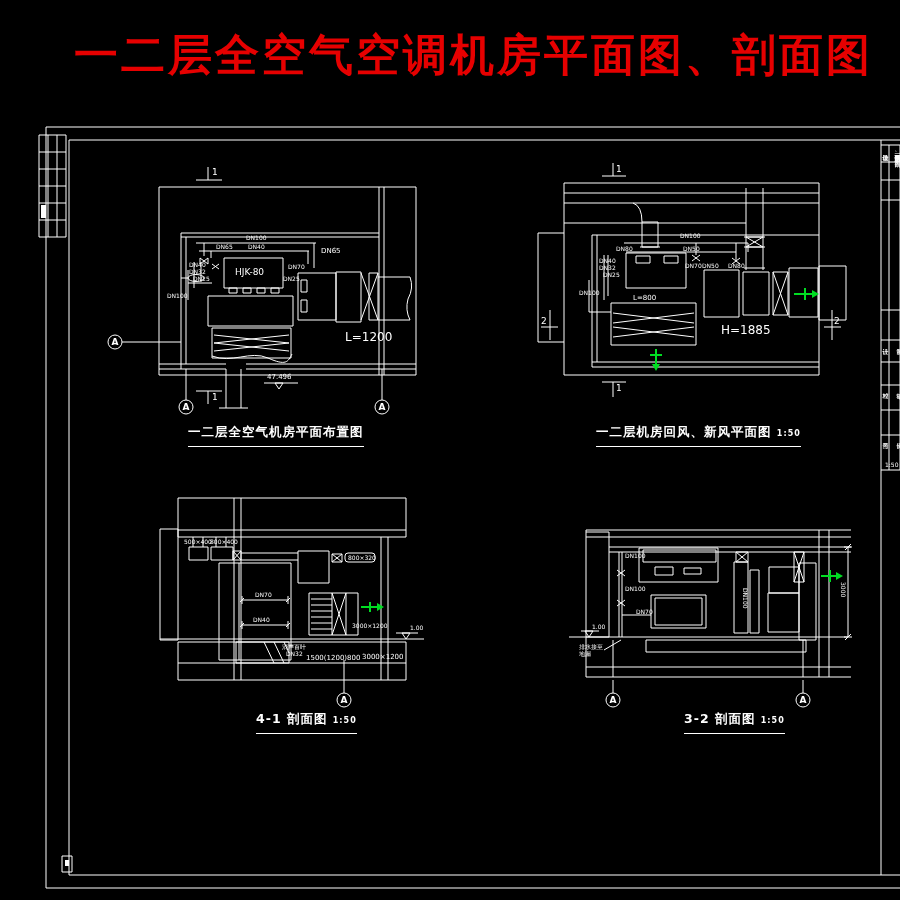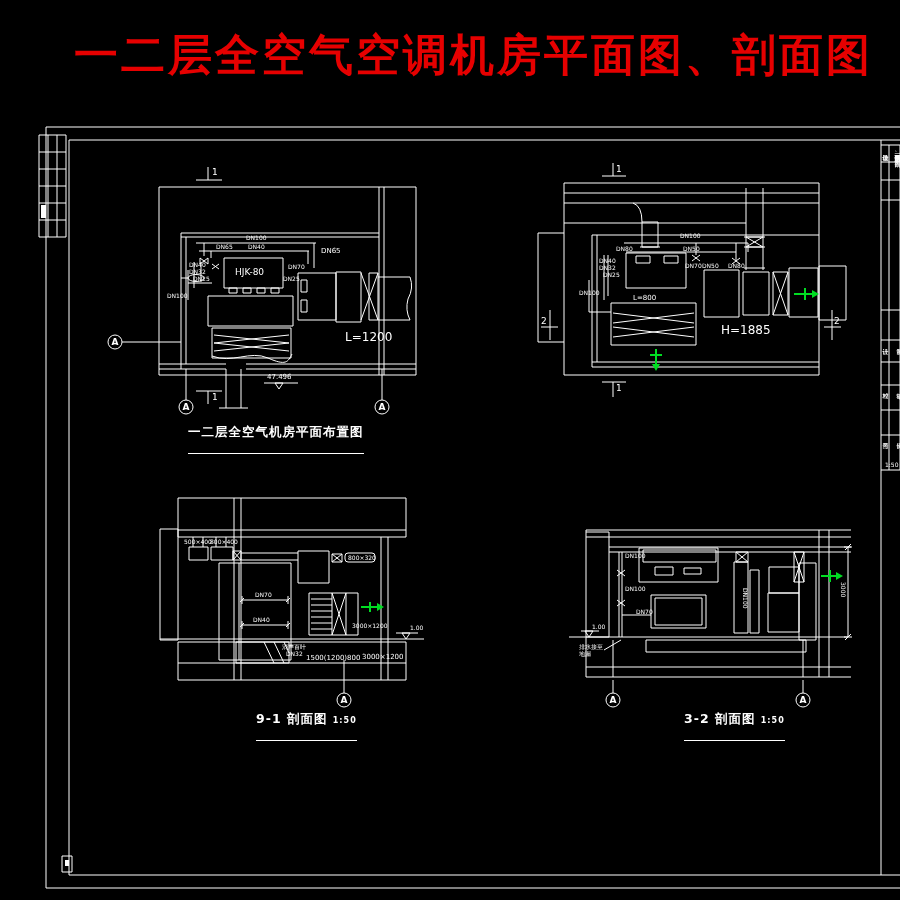--- a/index.html
+++ b/index.html
@@ -8,21 +8,21 @@
   #stage svg{position:absolute;left:0;top:0;}
   .lw{stroke:#fff;stroke-width:1;fill:none;}
   .lwf{fill:#fff;stroke:none;}
   .gl{stroke:#00dd22;stroke-width:2;fill:none;}
   .glf{fill:#00dd22;stroke:none;}
   #title{position:absolute;left:38px;top:26px;color:#e60000;font-size:44px;font-weight:bold;
          letter-spacing:3px;white-space:nowrap;font-family:"DejaVu Serif","Liberation Serif",serif;}
   .lbl{position:absolute;color:#fff;font-size:6px;line-height:1;white-space:nowrap;}
   .s7{font-size:7px}.s8{font-size:12px}.s9{font-size:9px}
   .cap{position:absolute;color:#fff;font-weight:bold;font-size:12.5px;letter-spacing:1px;
-       border-bottom:1.5px solid #fff;padding-bottom:12px;white-space:nowrap;}
+       border-bottom:1.5px solid #fff;padding-bottom:5px;white-space:nowrap;}
   .cap .scale{font-size:8px;}
   .axis{position:absolute;color:#fff;font-size:9px;font-weight:bold;transform:translate(-50%,-50%);line-height:1;}
   .vtext{position:absolute;color:#fff;font-size:6px;line-height:1.1;writing-mode:vertical-rl;white-space:nowrap;}
   .rot{position:absolute;color:#fff;font-size:6px;line-height:1;white-space:nowrap;transform:rotate(90deg);transform-origin:left top;}
 </style>
 </head>
 <body>
 
 <div id="stage">
 
@@ -159,35 +159,39 @@
   <div class="lbl" style="left:649px;top:263px">DN70</div>
   <div class="lbl" style="left:666px;top:263px">DN50</div>
   <div class="lbl" style="left:692px;top:263px">DN80</div>
   <div class="lbl" style="left:543px;top:290px">DN100</div>
   <div class="lbl s7" style="left:597px;top:295px">L=800</div>
   <div class="lbl s8" style="left:685px;top:324px">H=1885</div>
   <div class="lbl s9" style="left:580px;top:165px">1</div>
   <div class="lbl s9" style="left:580px;top:384px">1</div>
   <div class="lbl s9" style="left:505px;top:317px">2</div>
   <div class="lbl s9" style="left:798px;top:317px">2</div>
+  <div class="cap" style="left:560px;top:424px">
+    <span>一二层机房回风、新风平面图</span>
+    <span class="scale">1:50</span>
+  </div>
 
   <div class="lbl" style="left:148px;top:539px">500×400</div>
   <div class="lbl" style="left:174px;top:539px">800×400</div>
   <div class="lbl" style="left:312px;top:555px">800×320</div>
   <div class="lbl" style="left:219px;top:592px">DN70</div>
   <div class="lbl" style="left:217px;top:617px">DN40</div>
   <div class="lbl" style="left:316px;top:623px">3000×1200</div>
   <div class="lbl" style="left:374px;top:625px">1.00</div>
   <div class="lbl" style="left:246px;top:644px">消声百叶</div>
   <div class="lbl" style="left:250px;top:651px">DN32</div>
   <div class="lbl s7" style="left:270px;top:655px">1500(1200)800</div>
   <div class="lbl s7" style="left:326px;top:654px">3000×1200</div>
   <div class="axis" style="left:308px;top:700px">A</div>
   <div class="cap" style="left:220px;top:711px">
-    <span>9-1 剖面图</span>
+    <span>4-1 剖面图</span>
     <span class="scale">1:50</span>
   </div>
 
   <div class="lbl" style="left:589px;top:553px">DN100</div>
   <div class="lbl" style="left:589px;top:586px">DN100</div>
   <div class="lbl" style="left:600px;top:609px">DN70</div>
   <div class="rot" style="left:712px;top:588px">DN100</div>
   <div class="rot" style="left:810px;top:582px">3000</div>
   <div class="lbl" style="left:556px;top:624px">1.00</div>
   <div class="lbl" style="left:543px;top:644px">排水接至</div>

